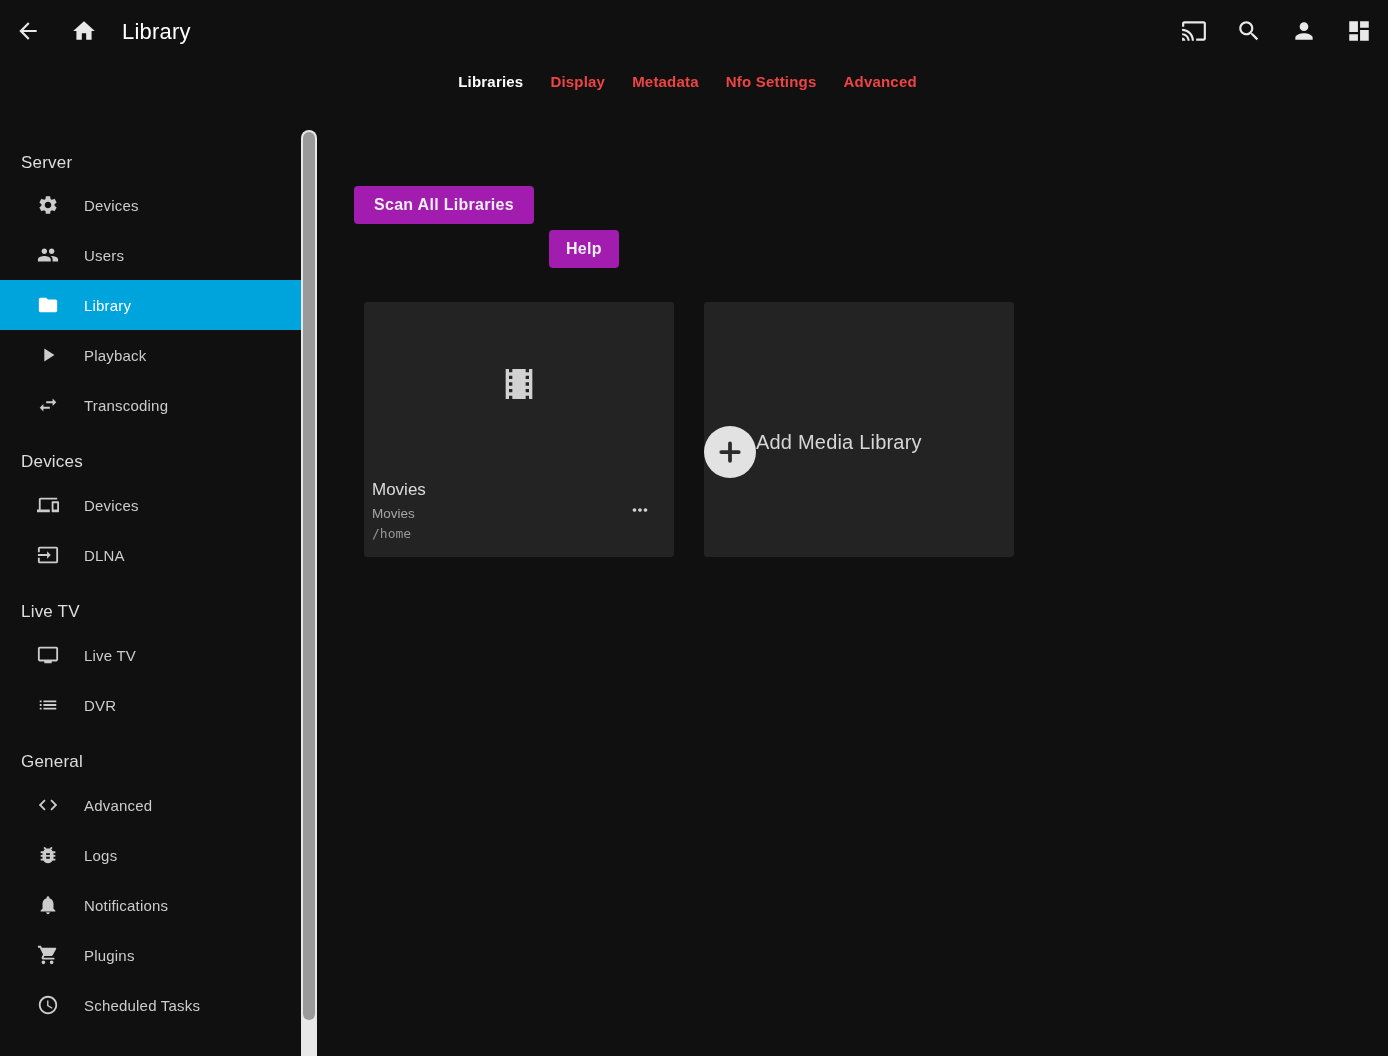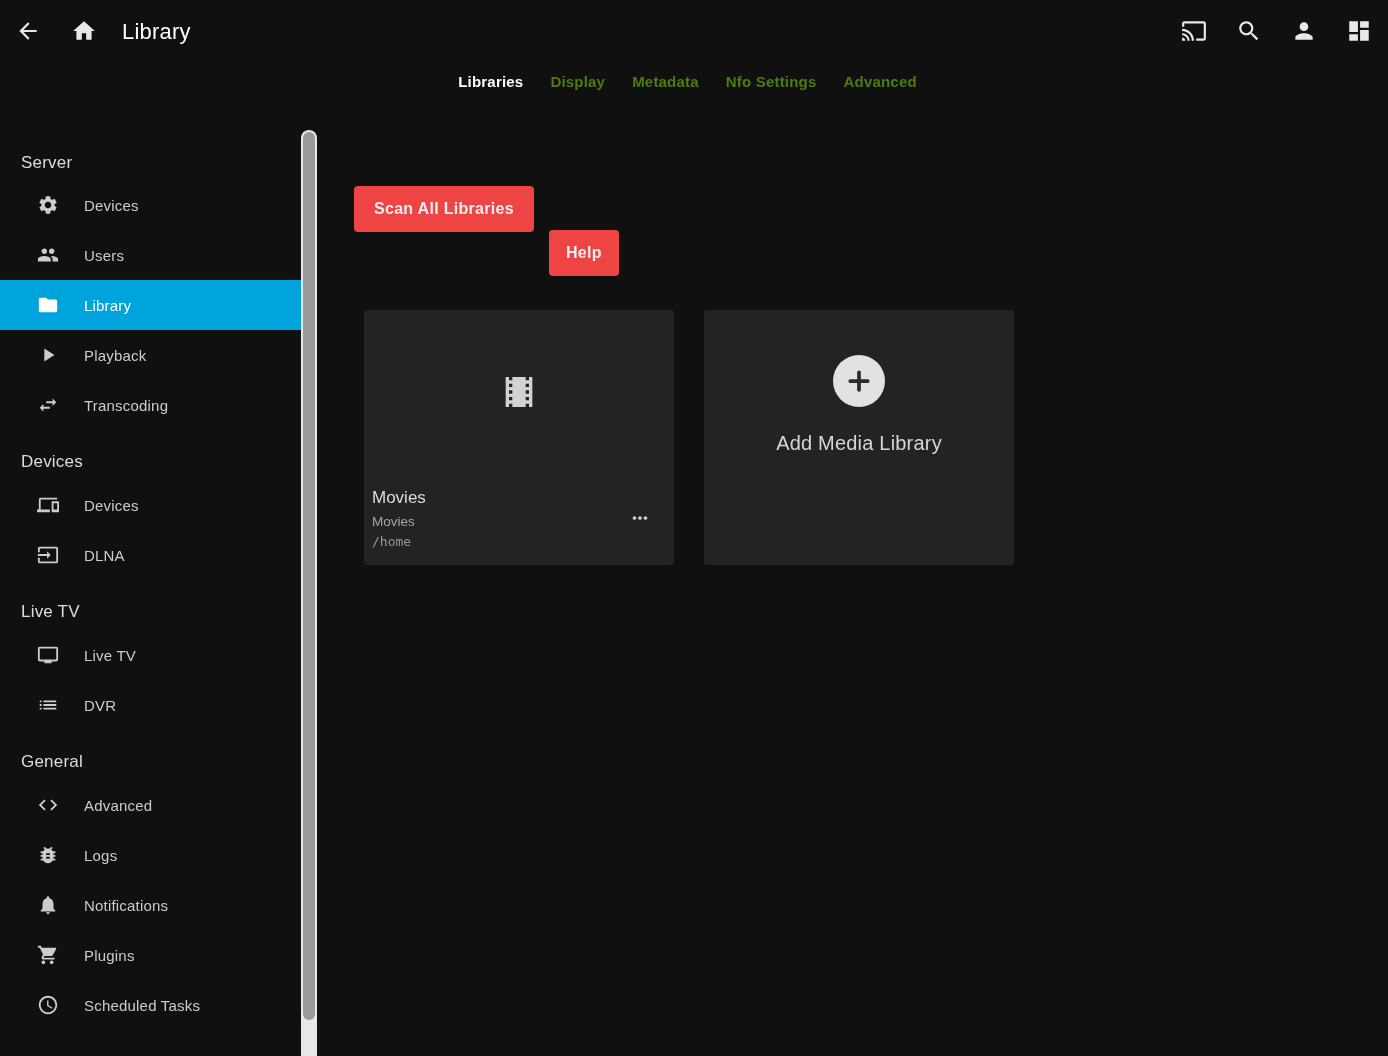--- a/index.html
+++ b/index.html
@@ -28,21 +28,21 @@
   .icon-btn svg{width:26px;height:26px;fill:currentColor;}
   .page-title{font-size:22px;font-weight:400;color:#ffffff;margin:0 0 0 16px;letter-spacing:.2px;}
 
   
   .tabs{
     position:absolute;top:64px;left:0;right:13px;height:34px;
     display:flex;justify-content:center;align-items:center;gap:27px;
   }
   .tab{
     background:none;border:none;padding:0;cursor:pointer;
-    font-family:inherit;font-size:15px;font-weight:700;color:#4d7c0f;letter-spacing:.2px;
+    font-family:inherit;font-size:15px;font-weight:700;color:#ef4444;letter-spacing:.2px;
   }
   .tab.active{color:#ffffff;}
 
   
   .layout{position:absolute;top:130px;left:0;right:0;bottom:0;}
 
   
   .sidebar{position:absolute;top:0;left:0;width:312px;height:926px;overflow:hidden;}
   .side-heading{
     margin-top:14px;height:36px;display:flex;align-items:center;
@@ -64,21 +64,21 @@
   }
   .scrollbar-thumb{
     position:absolute;top:2px;left:2px;width:12px;height:888px;
     background:#9a9a9a;border-radius:6px;
   }
 
   
   .main{position:absolute;left:320px;top:0;right:0;bottom:0;}
   .btn-row{margin:56px 0 0 34px;display:flex;gap:15px;}
   .btn{
-    height:46px;background:#ef4444;color:#eeeeee;border:none;border-radius:4px;
+    height:38px;background:#a21caf;color:#eeeeee;border:none;border-radius:4px;
     font-family:inherit;font-size:16px;font-weight:700;letter-spacing:.3px;cursor:pointer;
   }
   .btn-scan{padding:0 20px;}
   .btn-help{padding:0 17px;margin-top:44px;}
 
   .cards{margin:34px 0 0 44px;display:flex;gap:30px;}
   .card{
     width:310px;height:255px;background:#232323;border-radius:3px;
     position:relative;box-sizing:border-box;cursor:pointer;
   }
@@ -88,21 +88,21 @@
   .card-title{font-size:17px;color:#dcdcdc;line-height:24px;}
   .card-sub{font-size:13.5px;color:#a5a5a5;line-height:20px;margin-top:2px;}
   .card-path{font-family:"DejaVu Sans Mono",monospace;font-size:13px;color:#969696;line-height:20px;}
   .more-btn{
     position:absolute;right:18px;top:193px;width:32px;height:32px;
     background:none;border:none;padding:0;color:#d0d0d0;cursor:pointer;
     display:flex;align-items:center;justify-content:center;
   }
   .more-btn svg{width:22px;height:22px;fill:currentColor;}
 
-  .add-card{display:flex;flex-direction:column;align-items:center;}
+  .add-card{display:flex;flex-direction:row;align-items:center;}
   .plus-circle{
     margin-top:45px;width:52px;height:52px;border-radius:50%;
     background:#e2e2e2;color:#2b2b2b;
     display:flex;align-items:center;justify-content:center;flex:none;
   }
   .plus-circle svg{width:30px;height:30px;}
   .add-label{margin-top:25px;font-size:20px;color:#d6d6d6;letter-spacing:.2px;}
 </style>
 </head>
 <body>

